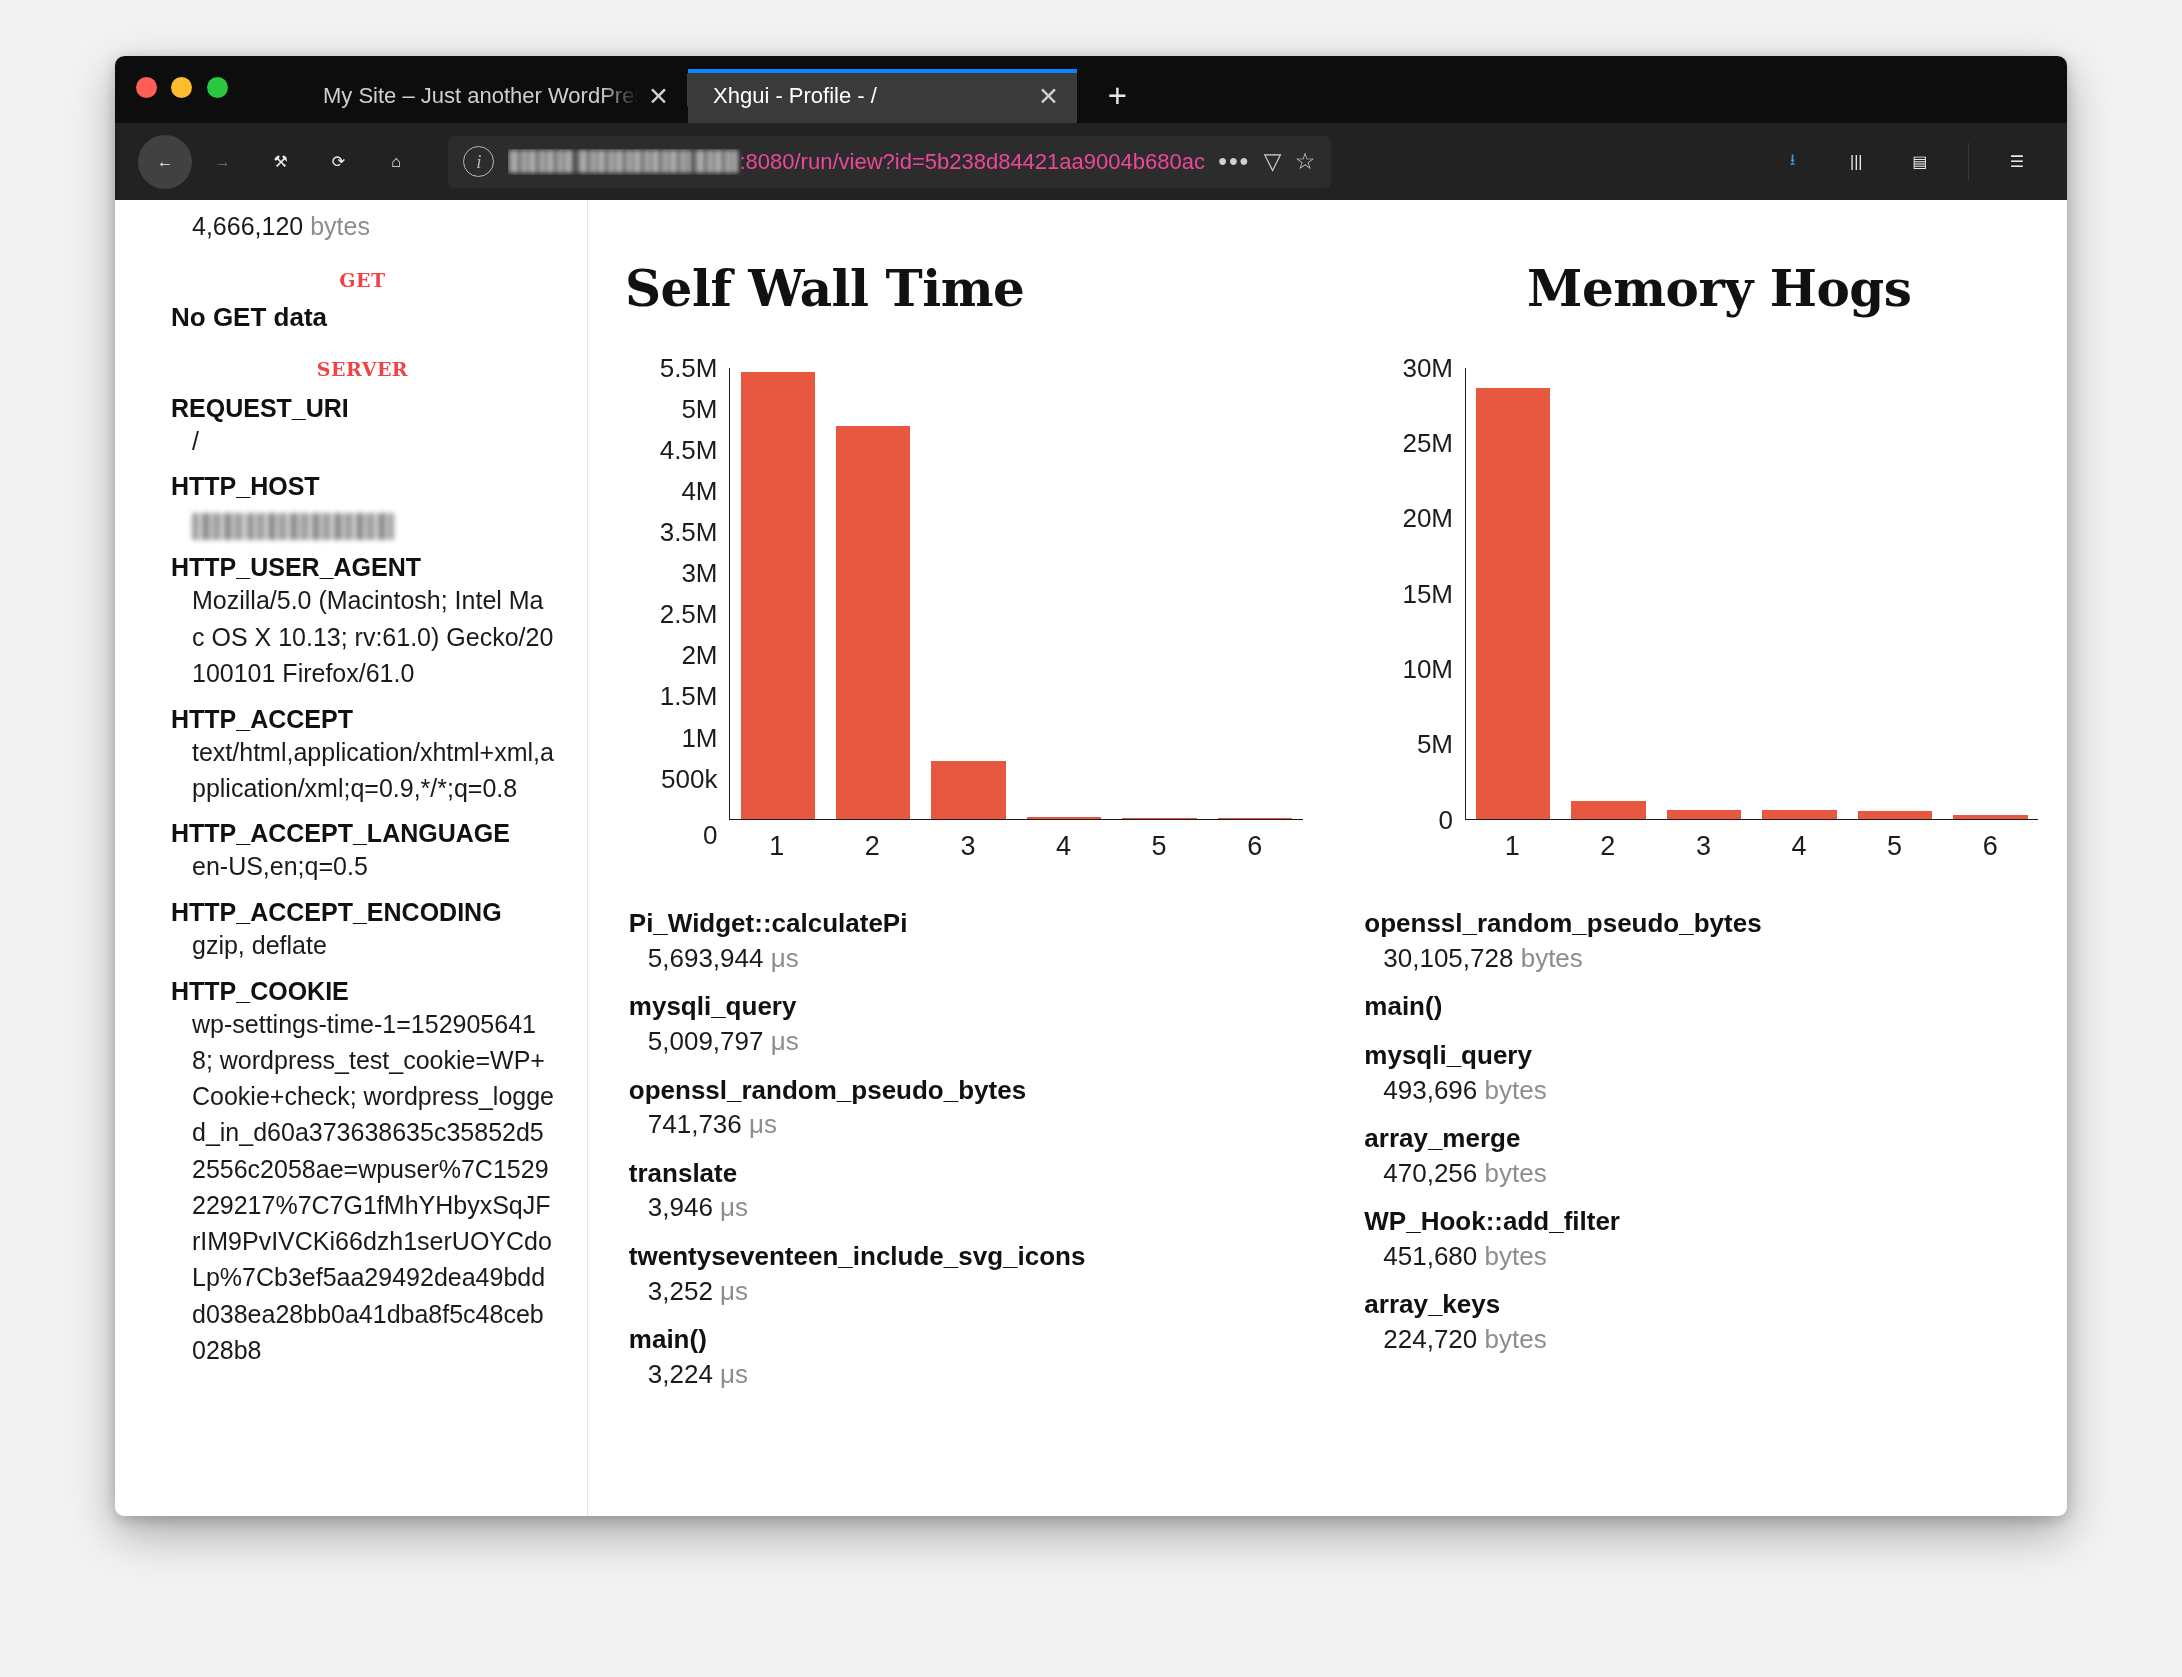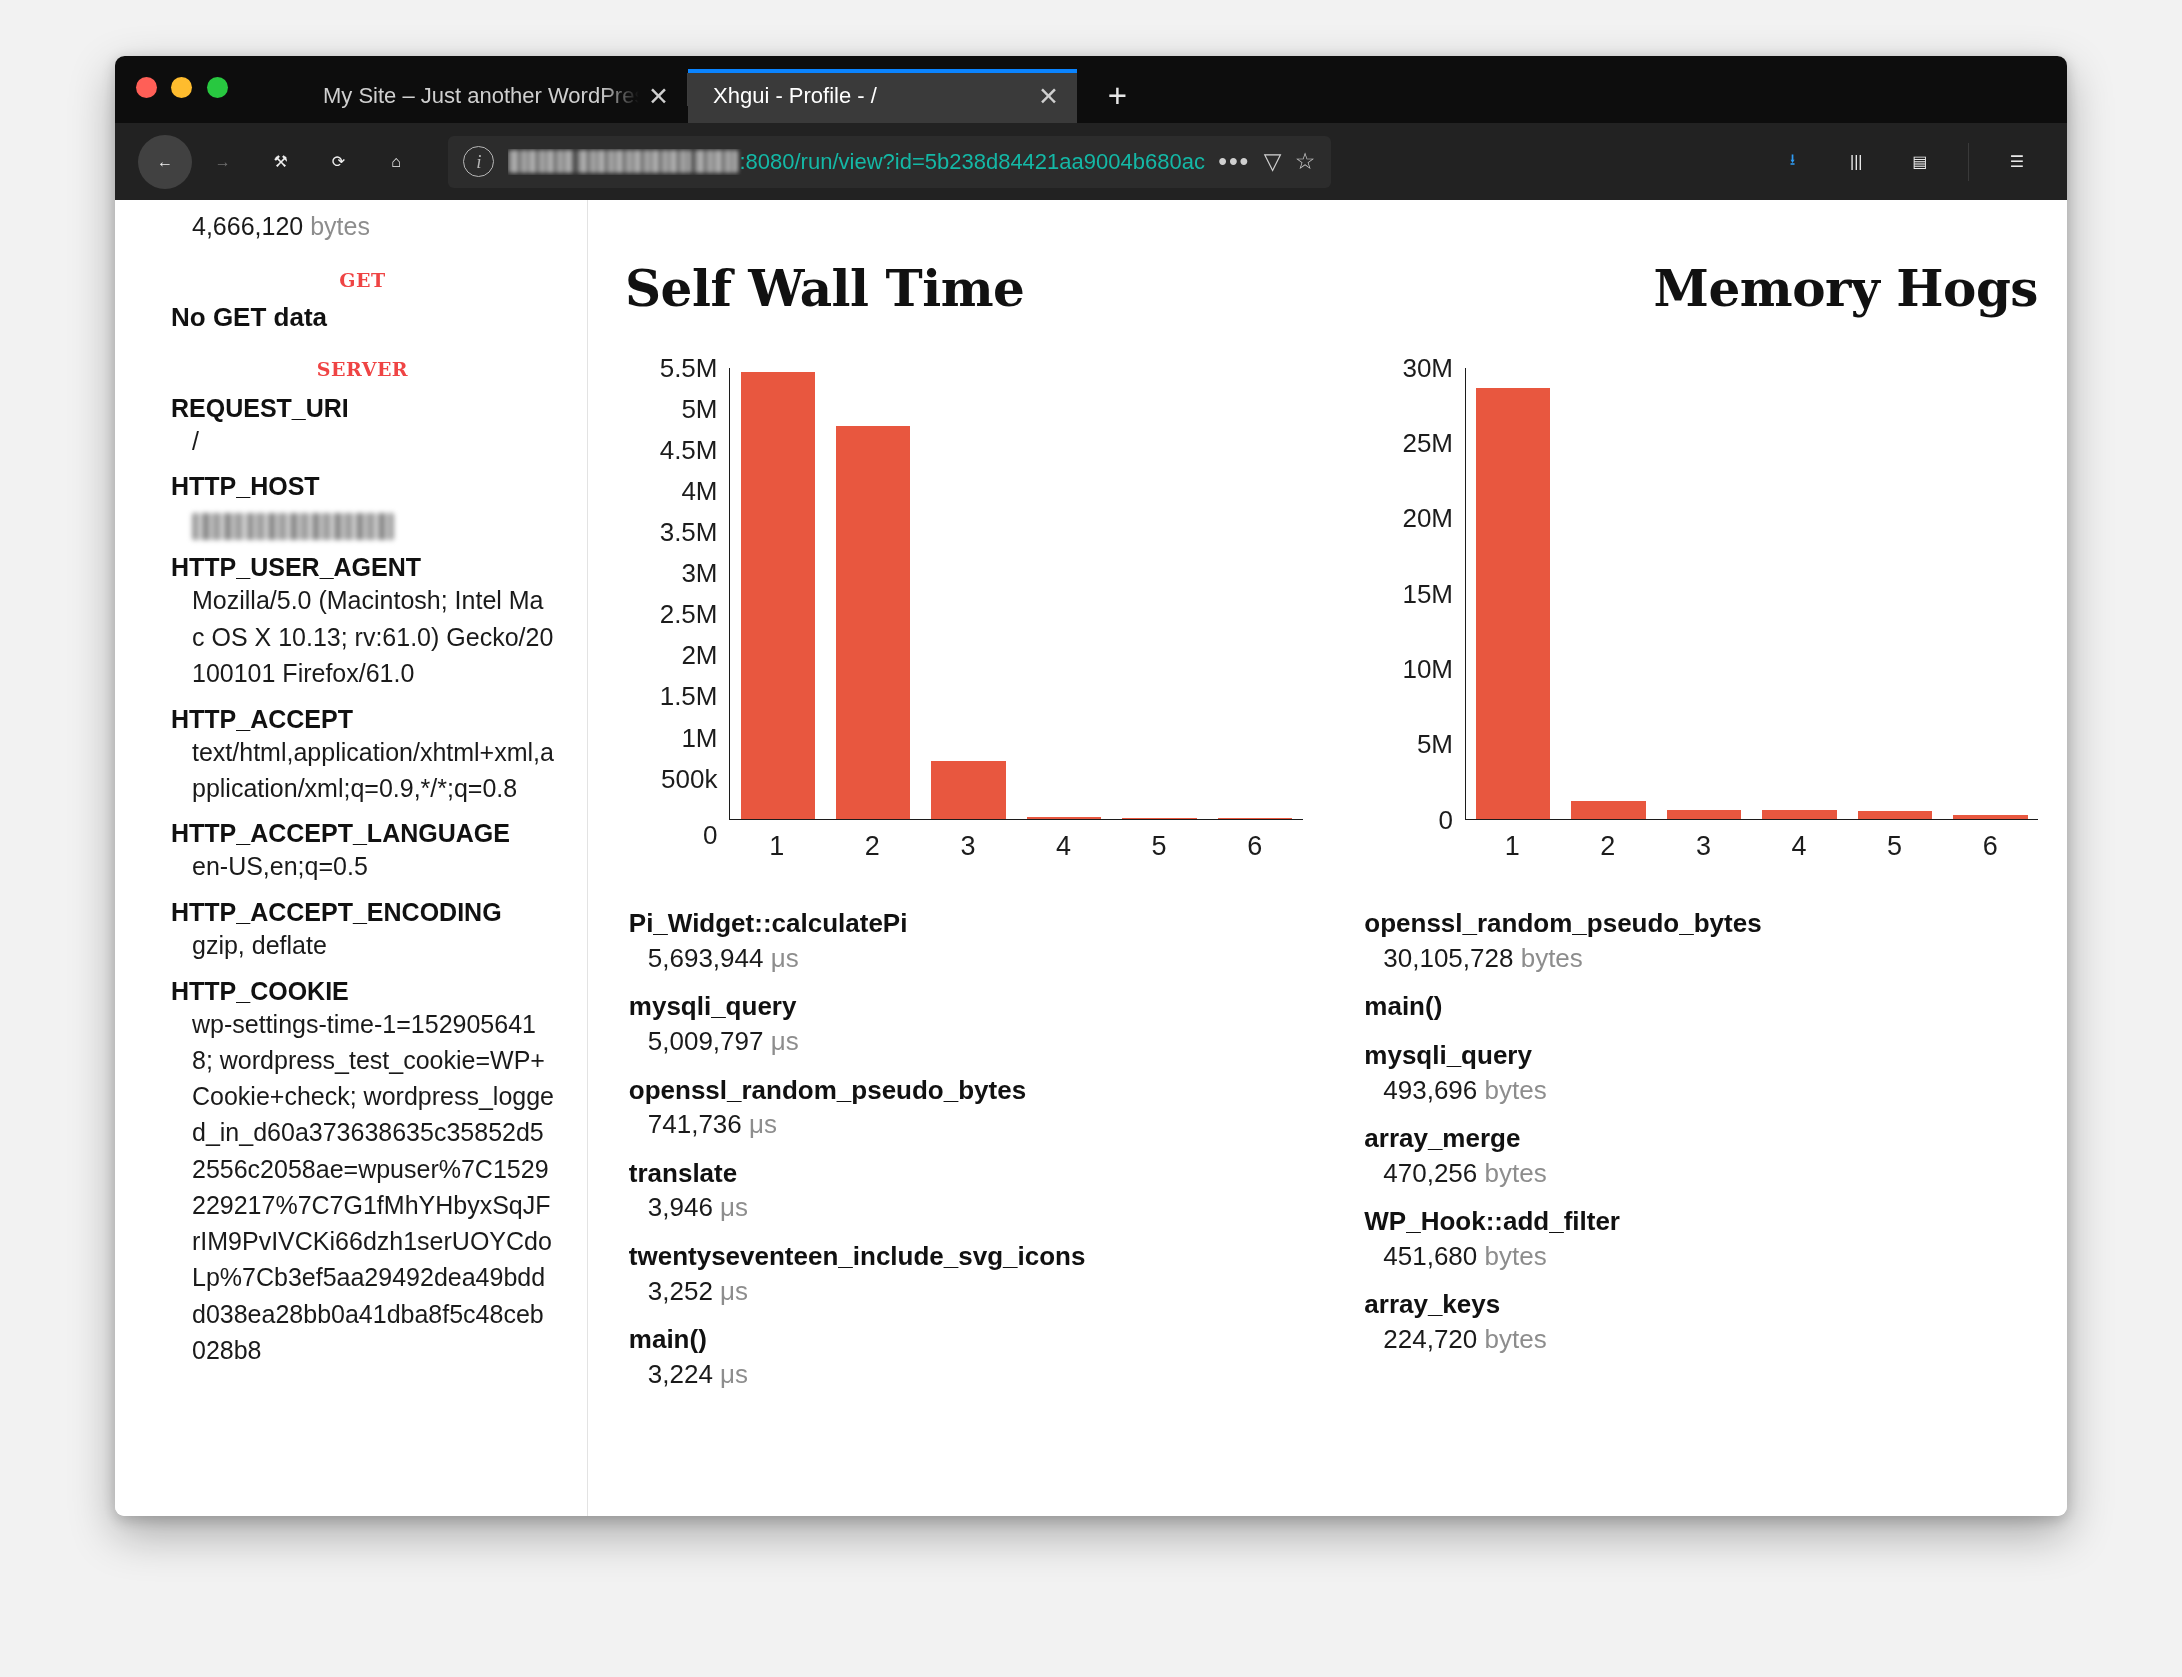--- a/index.html
+++ b/index.html
@@ -131,21 +131,21 @@
     width: 29px; height: 29px; border-radius: 50%;
     border: 1.9px solid #b7b7b7;
     color: #b7b7b7;
     font-size: 19px; font-style: italic;
     display: flex; align-items: center; justify-content: center;
     flex: 0 0 auto;
     font-family: "Liberation Serif", serif;
   }
   .url-text {
     flex: 1;
-    color: #14b8a6;
+    color: #ec4899;
     font-size: 22px;
     white-space: nowrap;
     overflow: hidden;
     display: flex;
     align-items: center;
   }
   .redact {
     display: inline-block;
     height: 23px;
     margin-right: 1.9px;
@@ -240,21 +240,21 @@
   }
   .col.second { padding-left: 29px; }
   .chart-title {
     font-family: "DejaVu Serif", serif;
     font-weight: bold;
     font-size: 50px;
     color: #111;
     letter-spacing: -0.5px;
     margin: 17.3px 0 0 0;
   }
-  .col.second .chart-title { text-align: right; padding-left: 40px; }
+  .col.second .chart-title { text-align: center; padding-left: 40px; }
 
   
   .chart {
     margin-top: 50px;
     height: 452px;
     display: flex;
   }
   .y-labels {
     width: 104px;
     position: relative;

